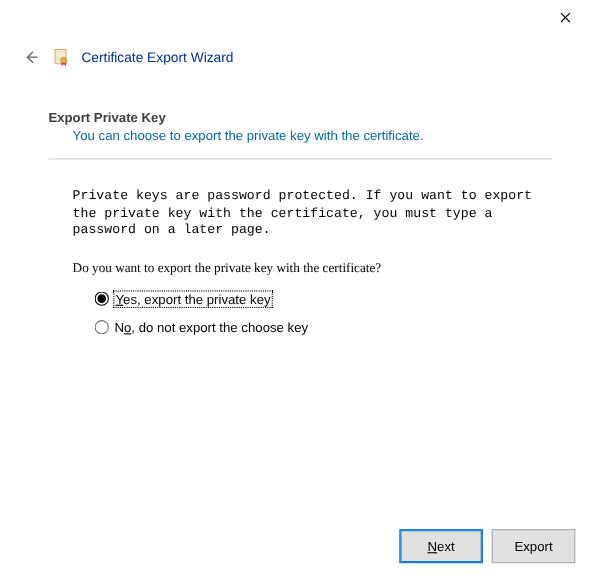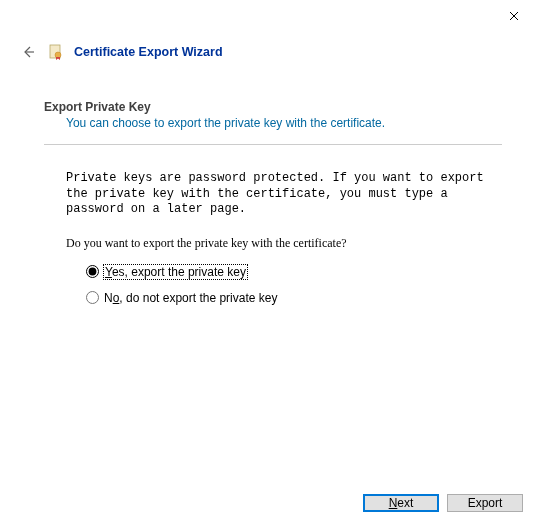--- a/index.html
+++ b/index.html
@@ -52,21 +52,21 @@
     .cert-icon {
       width: 16px;
       height: 16px;
       display: flex;
       align-items: center;
       justify-content: center;
     }
     .wizard-title {
       color: #003399;
       font-size: 12.5px;
-      font-weight: 700;
+      font-weight: 400;
     }
     .content {
       position: absolute;
       top: 100px;
       left: 44px;
       right: 37px;
     }
     .section-heading {
       font-weight: 700;
       font-size: 12px;
@@ -129,21 +129,21 @@
     }
     .footer {
       position: absolute;
       bottom: 14px;
       right: 16px;
       display: flex;
       gap: 8px;
     }
     .btn {
       min-width: 76px;
-      height: 18px;
+      height: 31px;
       font-family: inherit;
       font-size: 12px;
       background: #e1e1e1;
       border: 1px solid #adadad;
       color: #000;
       cursor: pointer;
       padding: 0 8px;
     }
     .btn.default {
       border: 1px solid #0078d7;
@@ -187,21 +187,21 @@
   <div class="body-text">Private keys are password protected. If you want to export the private key with the certificate, you must type a password on a later page.</div>
   <div class="question">Do you want to export the private key with the certificate?</div>
 
   <div class="radio-group">
     <label class="radio-option">
       <input type="radio" name="exportkey" checked="" style="">
       <span class="radio-label focused-label"><span class="mnemonic">Y</span><span>es, export the private key</span></span>
     </label>
     <label class="radio-option">
       <input type="radio" name="exportkey" style="">
-      <span class="radio-label"><span>N</span><span class="mnemonic">o</span><span>, do not export the private key</span></span>
+      <span class="radio-label"><span>N</span><span class="mnemonic">o</span><span>, do not export the choose key</span></span>
     </label>
   </div>
 </div>
 
 <div class="footer">
   <button class="btn default"><span class="mnemonic">N</span><span>ext</span></button>
   <button class="btn">Export</button>
 </div>
 
 </body></html>

